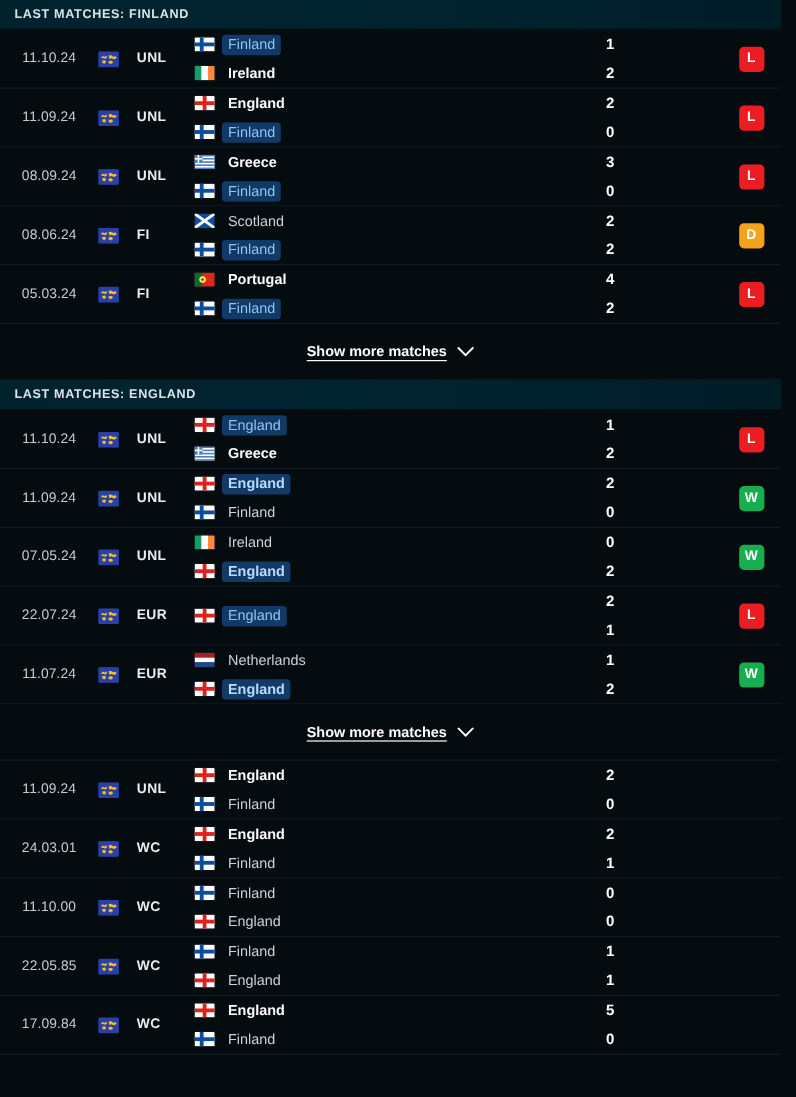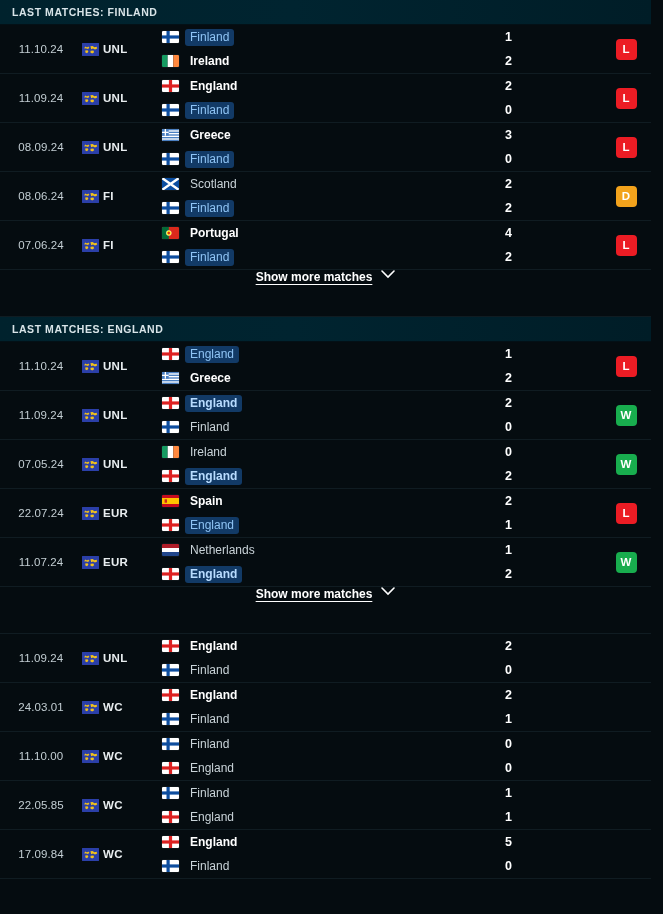--- a/index.html
+++ b/index.html
@@ -48,21 +48,21 @@
     font-size: 11.5px;
     color: #c3ced3;
     letter-spacing: 0.1px;
   }
 
   .col-comp {
     width: 72px;
     flex: 0 0 72px;
     display: flex;
     align-items: center;
-    gap: 4px;
+    gap: 15px;
   }
   .comp-badge {
     width: 17px;
     height: 13px;
     border-radius: 1px;
     background: #2b3fa8;
     position: relative;
     overflow: hidden;
     flex: 0 0 17px;
   }
@@ -158,20 +158,21 @@
     color: #ffffff;
   }
   .result-badge.W { background: #18ad4e; }
   .result-badge.L { background: #ec1c24; }
   .result-badge.D { background: #f3a31c; }
 
   
   .show-more-row {
     height: 47px;
     display: flex;
+    align-items: center;
     justify-content: center;
     gap: 9px;
     background: #050c10;
     border-bottom: 1px solid #101c22;
     cursor: pointer;
   }
   .show-more-label {
     font-size: 12px;
     font-weight: bold;
     color: #ffffff;
@@ -362,21 +363,21 @@
       </div>
       <div class="col-scores">
         <span class="score">2</span>
         <span class="score">2</span>
       </div>
       <div class="col-result">
         <span class="result-badge D">D</span>
       </div>
     </div>
     <div class="match-row">
-      <div class="col-date">07.06.24</div>
+      <div class="col-date">05.03.24</div>
       <div class="col-comp">
         <span class="comp-badge">
           <svg viewBox="0 0 17 13" width="17" height="13">
             <rect width="17" height="13" fill="#2b3fa8"></rect>
             <path d="M2 5.2 L3.6 3.6 L5 4.6 L6.2 3.4 L7.4 4.8 L6 6 L4.4 5.6 Z" fill="#f2c21c"></path>
             <path d="M8.4 3.3 L10.6 3.1 L12.4 4.2 L14.6 3.8 L15.2 5.4 L13 6.4 L11 5.6 L9.2 6.2 Z" fill="#f2c21c"></path>
             <path d="M3.2 7.6 L5.6 7.2 L6.4 8.8 L5 10.2 L3.4 9.4 Z" fill="#f2c21c"></path>
             <path d="M8.6 7.8 L11.4 7.6 L12.2 9.2 L10.2 10.4 L8.4 9.4 Z" fill="#f2c21c"></path>
           </svg>
         </span>
@@ -573,30 +574,20 @@
             <path d="M3.2 7.6 L5.6 7.2 L6.4 8.8 L5 10.2 L3.4 9.4 Z" fill="#f2c21c"></path>
             <path d="M8.6 7.8 L11.4 7.6 L12.2 9.2 L10.2 10.4 L8.4 9.4 Z" fill="#f2c21c"></path>
           </svg>
         </span>
         <span class="comp-label">EUR</span>
       </div>
       <div class="col-teams">
         <div class="team-line">
           <span class="flag">
             <svg viewBox="0 0 17 12">
-              <rect width="17" height="12" fill="#c60b1e"></rect>
-              <rect y="3" width="17" height="6" fill="#ffc400"></rect>
-              <rect x="2.6" y="4.3" width="2.4" height="3.4" fill="#c60b1e" opacity="0.85"></rect>
-            </svg>
-          </span>
-          <span class="team-name winner">Spain</span>
-        </div>
-        <div class="team-line">
-          <span class="flag">
-            <svg viewBox="0 0 17 12">
               <rect width="17" height="12" fill="#fff"></rect>
               <rect x="6.9" y="0" width="3.2" height="12" fill="#d22"></rect>
               <rect x="0" y="4.4" width="17" height="3.2" fill="#d22"></rect>
             </svg>
           </span>
           <span class="team-name highlight">England</span>
         </div>
       </div>
       <div class="col-scores">
         <span class="score">2</span>

